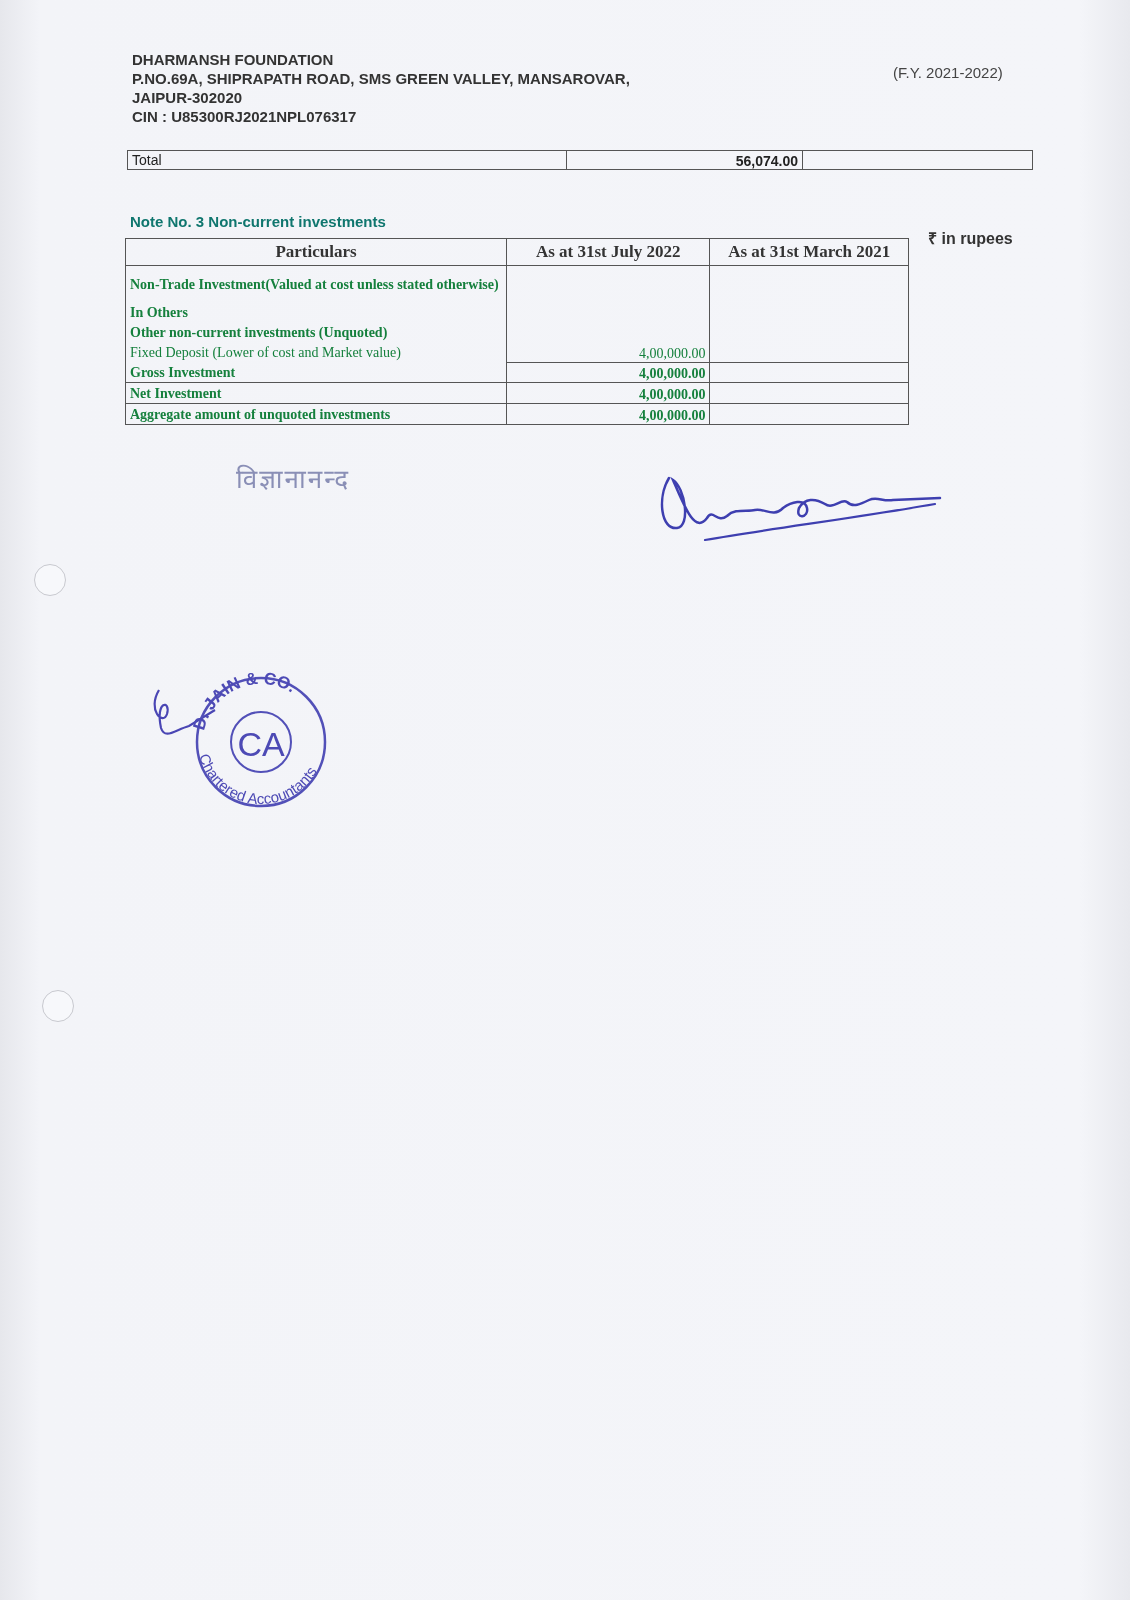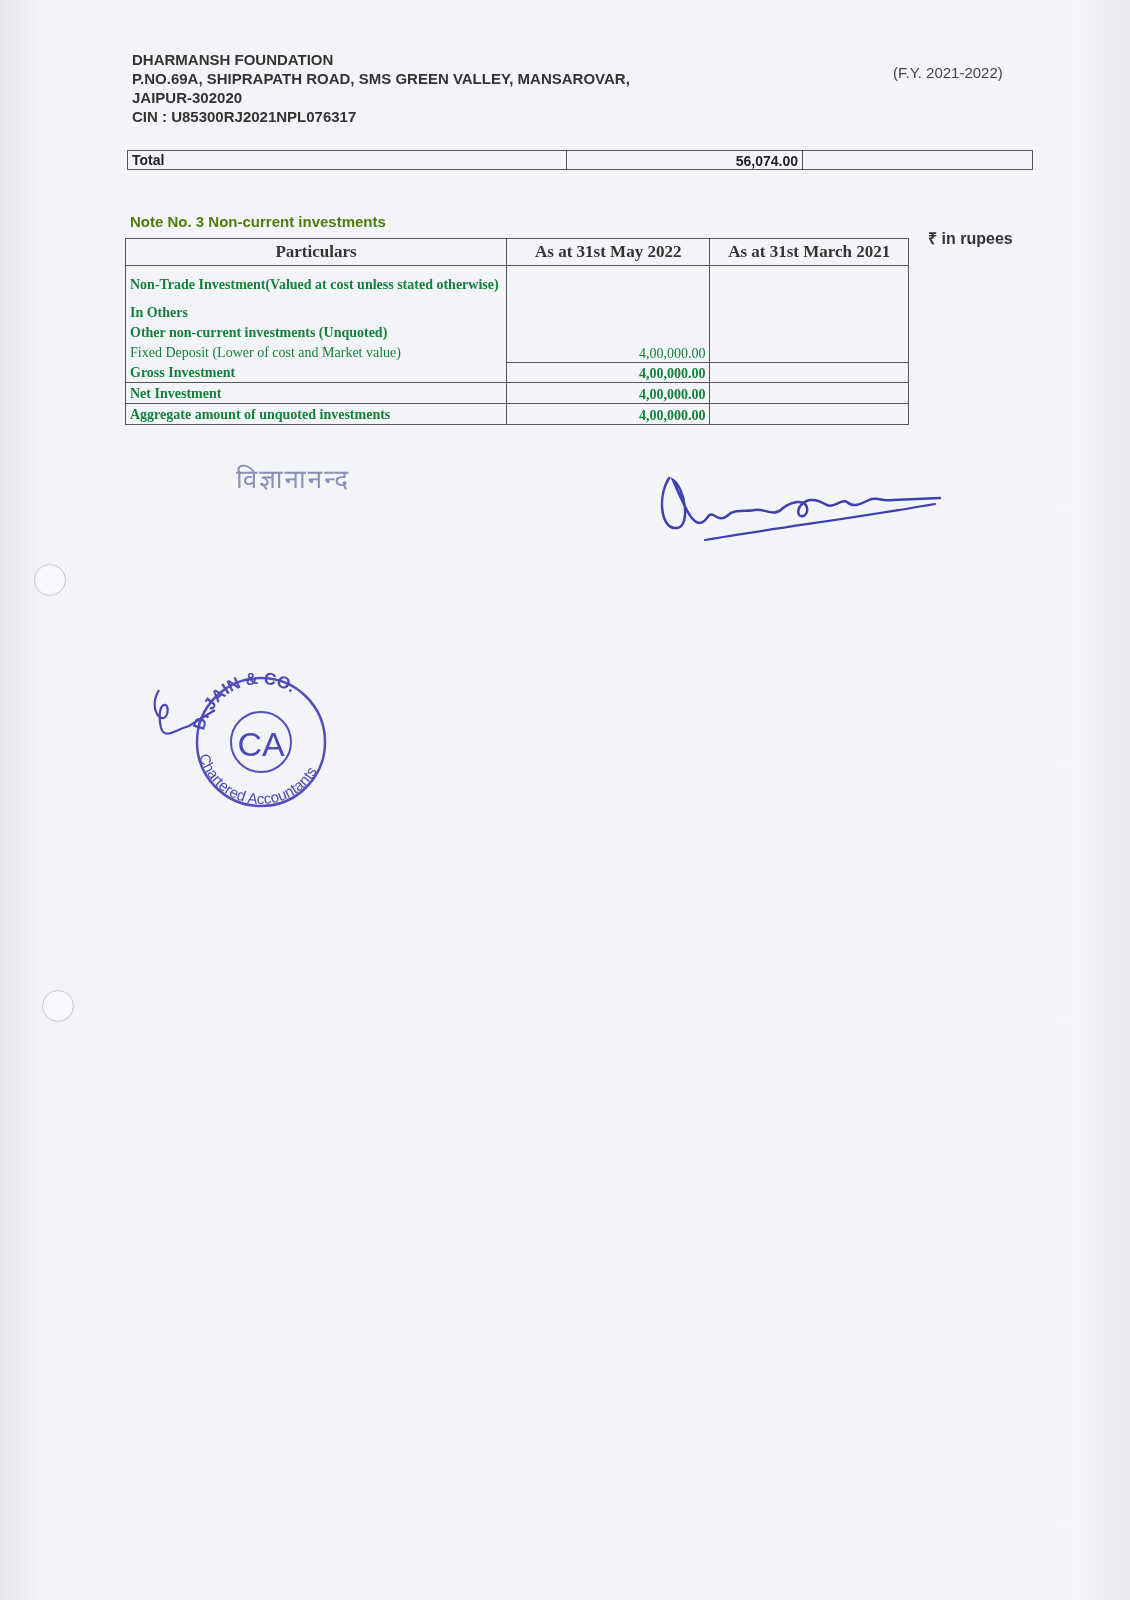--- a/index.html
+++ b/index.html
@@ -18,21 +18,21 @@
   .header { position: absolute; left: 132px; top: 50px; font-size: 15px; line-height: 19px; font-weight: bold; color: #333; }
   .header div { white-space: nowrap; }
   .fy { position: absolute; left: 893px; top: 64px; font-size: 15px; color: #444; }
 
   table { border-collapse: collapse; position: absolute; font-size: 14px; }
   td, th { border: 1px solid #555; padding: 0 4px; }
 
   .total-table { left: 127px; top: 150px; width: 906px; }
   .total-table td { height: 18px; }
 
-  .note-title { position: absolute; left: 130px; top: 213px; font-size: 15px; font-weight: bold; color: #4d7c0f; }
+  .note-title { position: absolute; left: 130px; top: 213px; font-size: 15px; font-weight: bold; color: #0f766e; }
   .unit { position: absolute; left: 928px; top: 227px; font-size: 16px; font-weight: bold; color: #333; }
 
   .inv-table { left: 125px; top: 238px; width: 784px; font-family: Liberation Serif, serif; }
   .inv-table th { font-size: 17px; font-weight: bold; height: 26px; color: #333; }
   .inv-table td { font-size: 14px; color: #15803d; line-height: 17px; }
   .inv-table td.num { text-align: right; font-weight: bold; vertical-align: bottom; }
   .inv-table td.num.light { font-weight: normal; }
   .bold { font-weight: bold; }
   .nob { border-bottom: none; border-top: none; }
   .col1 { width: 428px; }
@@ -56,35 +56,35 @@
   <div>DHARMANSH FOUNDATION</div>
   <div>P.NO.69A, SHIPRAPATH ROAD, SMS GREEN VALLEY, MANSAROVAR,</div>
   <div>JAIPUR-302020</div>
   <div>CIN : U85300RJ2021NPL076317</div>
 </div>
 <div class="fy">(F.Y. 2021-2022)</div>
 
 <table class="total-table">
   <tbody>
       <tr>
-    <td class="col1" style="font-weight:bold;">Total</td>
+    <td class="col1" style="font-weight:normal;">Total</td>
     <td class="col2" style="text-align:right;font-weight:bold;vertical-align:bottom;padding-left:8px;">56,074.00</td>
     <td class="col3"></td>
   </tr>
 </tbody>
   </table>
 
 <div class="note-title">Note No. 3 Non-current investments</div>
 <div class="unit">₹ in rupees</div>
 
 <table class="inv-table">
   <tbody>
       <tr>
     <th class="col1">Particulars</th>
-    <th class="col2">As at 31st May 2022</th>
+    <th class="col2">As at 31st July 2022</th>
     <th class="col3">As at 31st March 2021</th>
   </tr>
   <tr>
     <td class="bold nob" style="height:36px;">Non-Trade Investment(Valued at cost unless stated otherwise)</td>
     <td class="num nob"></td>
     <td class="num nob"></td>
   </tr>
   <tr>
     <td class="bold nob" style="height:20px;">In Others</td>
     <td class="num nob"></td>

